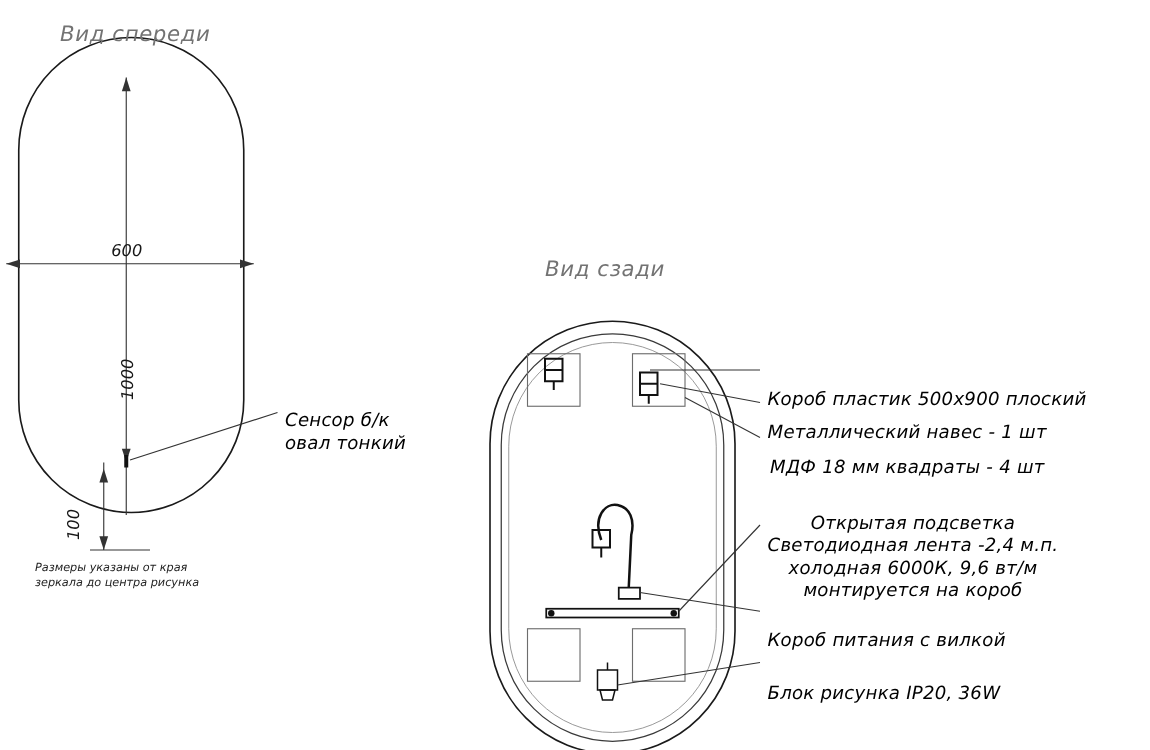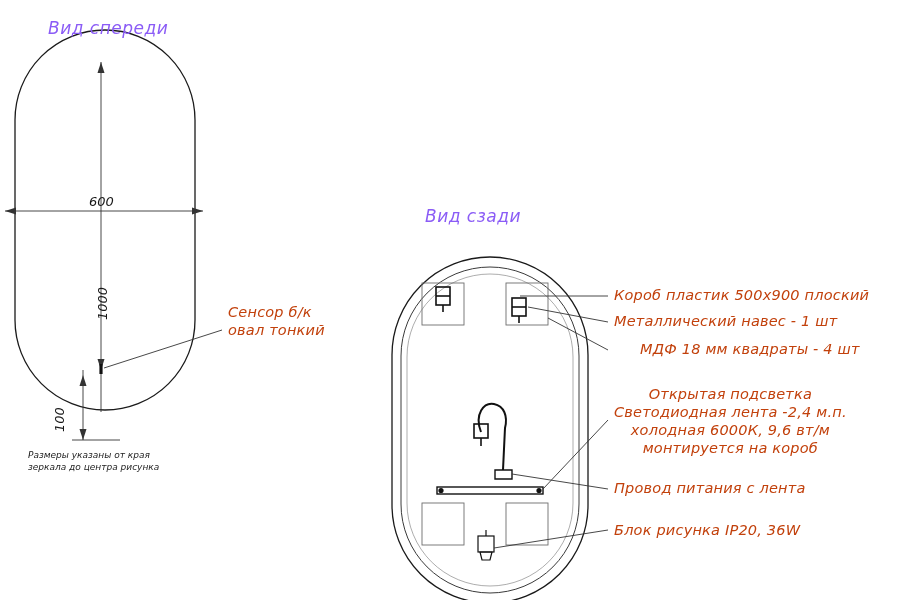--- a/index.html
+++ b/index.html
@@ -27,27 +27,28 @@
     position: absolute;
     white-space: pre;
     font-family: "DejaVu Sans", sans-serif;
     color: #111111;
     line-height: 1.25;
   }
   .title-hand {
     font-style: italic;
     font-size: 17px;
     letter-spacing: 0.5px;
-    color: #8b5cf6;
+    color: #737373;
   }
   .callout-hand {
     font-style: italic;
     font-size: 14.5px;
     letter-spacing: 0.2px;
-    color: #c2410c;
+    color: #000000;
+    margin-top: 25px;
   }
   .dim-hand {
     font-style: italic;
     font-size: 13px;
     color: #171717;
   }
   .note-hand {
     font-style: italic;
     font-size: 9px;
     color: #222222;
@@ -146,30 +147,30 @@
   <div class="txt dim-hand vert" style="left:95px; top:320px;">1000</div>
 
   <div class="txt dim-hand vert" style="left:52px; top:432px;">100</div>
 
   <div class="txt note-hand" style="left:28px; top:449px;">Размеры указаны от края
 зеркала до центра рисунка</div>
 
   <div class="txt callout-hand" style="left:228px; top:303px;">Сенсор б/к
 овал тонкий</div>
 
-  <div class="txt title-hand" style="left:425px; top:206px;">Вид сзади</div>
+  <div class="txt title-hand" style="left:436px; top:206px;">Вид сзади</div>
 
   <div class="txt callout-hand" style="left:614px; top:286px;">Короб пластик 500х900 плоский</div>
 
   <div class="txt callout-hand" style="left:614px; top:312px;">Металлический навес - 1 шт</div>
 
-  <div class="txt callout-hand" style="left:640px; top:340px;">МДФ 18 мм квадраты - 4 шт</div>
+  <div class="txt callout-hand" style="left:616px; top:340px;">МДФ 18 мм квадраты - 4 шт</div>
 
   <div class="txt callout-hand" style="left:614px; top:385px;text-align:center;">Открытая подсветка
 Светодиодная лента -2,4 м.п.
 холодная 6000К, 9,6 вт/м
 монтируется на короб</div>
 
-  <div class="txt callout-hand" style="left:614px; top:479px;">Провод питания с лента</div>
+  <div class="txt callout-hand" style="left:614px; top:479px;">Короб питания с вилкой</div>
 
   <div class="txt callout-hand" style="left:614px; top:521px;">Блок рисунка IP20, 36W</div>
 
 </div>
 
 </body></html>

